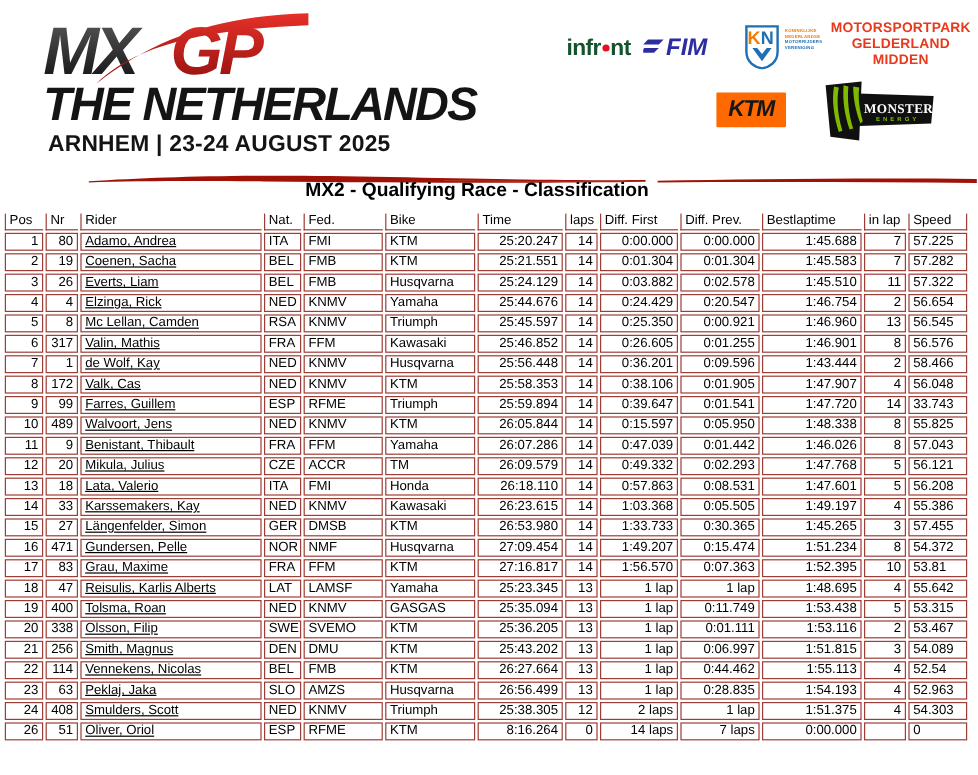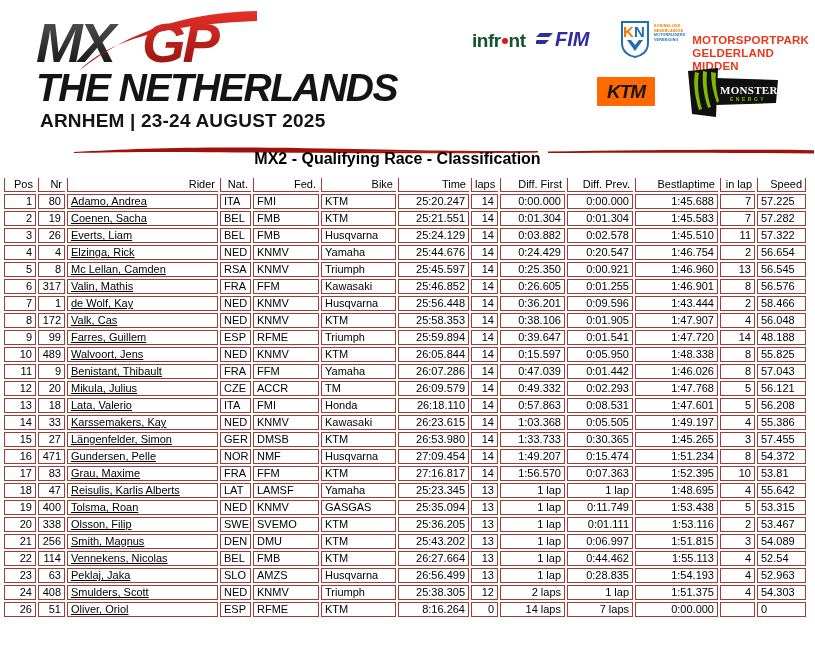--- a/index.html
+++ b/index.html
@@ -25,42 +25,42 @@
     color:#14532d; letter-spacing:-0.5px; white-space:nowrap;
   }
   .logo-infront .dot{ display:inline-block; width:6px; height:6px; border-radius:50%;
     background:#e2121c; margin:0 1px 2px 1px; vertical-align:middle; }
   .logo-fim { position:absolute; left:536px; top:26px; }
   .logo-knmv { position:absolute; left:620px; top:20px; display:flex; gap:4px; align-items:flex-start; }
   .knmv-lines { padding-top:4px; font-weight:bold; font-size:3.6px; line-height:4.6px; letter-spacing:0.2px;}
   .knmv-lines .o { color:#f07d00; }
   .knmv-lines .b { color:#1f6fb5; }
   .logo-mpark {
-    position:absolute; right:6px; top:34px; text-align:left; color:#e8391d;
+    position:absolute; right:6px; top:18px; text-align:center; color:#e8391d;
     font-weight:bold; font-size:11.5px; line-height:13px; letter-spacing:0.2px;
   }
   .logo-ktm {
     position:absolute; left:597px; top:77px; width:58px; height:29px; background:#ff6900;
     display:flex; align-items:center; justify-content:center; border-radius:1px;
   }
   .logo-ktm span { font-style:italic; font-weight:bold; font-size:19px; color:#161616; letter-spacing:-1px; }
   .logo-monster { position:absolute; left:686px; top:66px;text-decoration:underline; }
   .redline { position:absolute; left:70px; top:142px; }
 
   
   #table-title {
     position:absolute; top:150px; left:0; width:795px; text-align:center;
     font-weight:bold; font-size:16px; color:#000;
   }
   .results {
     position:absolute; left:2px; top:176px; width:806px;
     border-spacing:2px; table-layout:fixed; font-size:11px;
   }
   .results th {
-    font-weight:normal; text-align:right; height:13px; line-height:13px; padding:0 3px;
+    font-weight:normal; text-align:left; height:13px; line-height:13px; padding:0 3px;
     border-left:1px solid var(--bd); border-bottom:1px solid var(--bd);
     overflow:hidden; white-space:nowrap;
   }
   .results th:last-child { border-right:1px solid var(--bd); }
   .results td {
     height:13px; line-height:13px; padding:0 3px; border:1px solid var(--bd);
     overflow:hidden; white-space:nowrap; background:#fff;
   }
   .results .r { text-align:right; }
   .results .l { text-align:left; }
@@ -310,21 +310,21 @@
         <td class="l"><span class="rider-link">Farres, Guillem</span></td>
         <td class="l">ESP</td>
         <td class="l">RFME</td>
         <td class="l">Triumph</td>
         <td class="r">25:59.894</td>
         <td class="r">14</td>
         <td class="r">0:39.647</td>
         <td class="r">0:01.541</td>
         <td class="r">1:47.720</td>
         <td class="r">14</td>
-        <td class="l">48.188</td>
+        <td class="l">33.743</td>
       </tr>
       <tr>
         <td class="r">10</td>
         <td class="r">489</td>
         <td class="l"><span class="rider-link">Walvoort, Jens</span></td>
         <td class="l">NED</td>
         <td class="l">KNMV</td>
         <td class="l">KTM</td>
         <td class="r">26:05.844</td>
         <td class="r">14</td>

